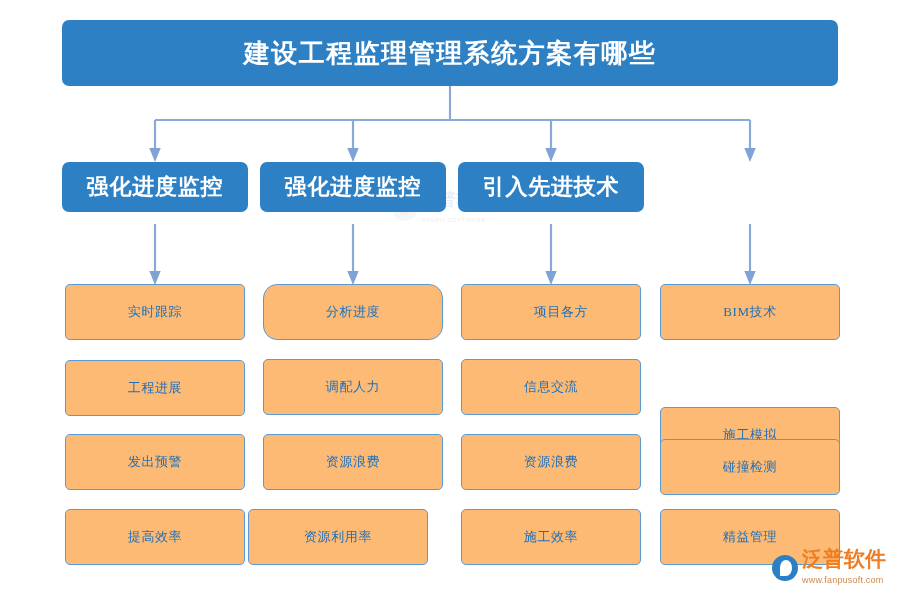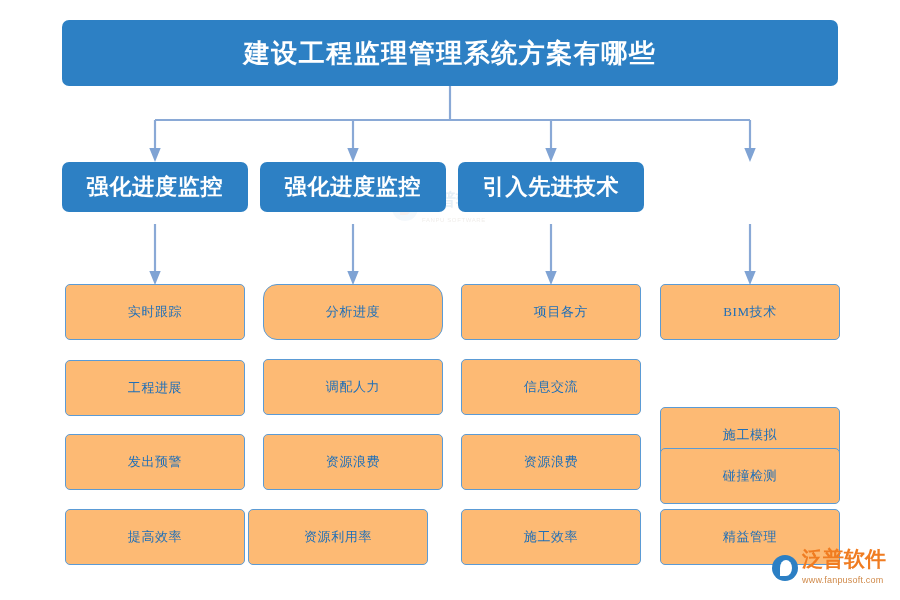--- a/index.html
+++ b/index.html
@@ -219,21 +219,21 @@
   <div class="node node-leaf" style="left:263px; top:434px;">资源浪费</div>
   <div class="node node-leaf" style="left:248px; top:509px;">资源利用率</div>
 
   <div class="node node-leaf" style="left:461px; top:284px;padding-left:20px;">项目各方</div>
   <div class="node node-leaf" style="left:461px; top:359px;">信息交流</div>
   <div class="node node-leaf" style="left:461px; top:434px;">资源浪费</div>
   <div class="node node-leaf" style="left:461px; top:509px;">施工效率</div>
 
   <div class="node node-leaf" style="left:660px; top:284px;">BIM技术</div>
   <div class="node node-leaf" style="left:660px; top:359px;margin-top:48px;">施工模拟</div>
-  <div class="node node-leaf" style="left:660px; top:448px;">碰撞检测</div>
+  <div class="node node-leaf" style="left:660px; top:439px;">碰撞检测</div>
   <div class="node node-leaf" style="left:660px; top:509px;">精益管理</div>
 
   <div class="wm-logo">
     <span class="logo-mark"></span>
     <span class="logo-text">
       <span class="logo-cn">泛普软件</span><br>
       <span class="logo-url">www.fanpusoft.com</span>
     </span>
   </div>
 

